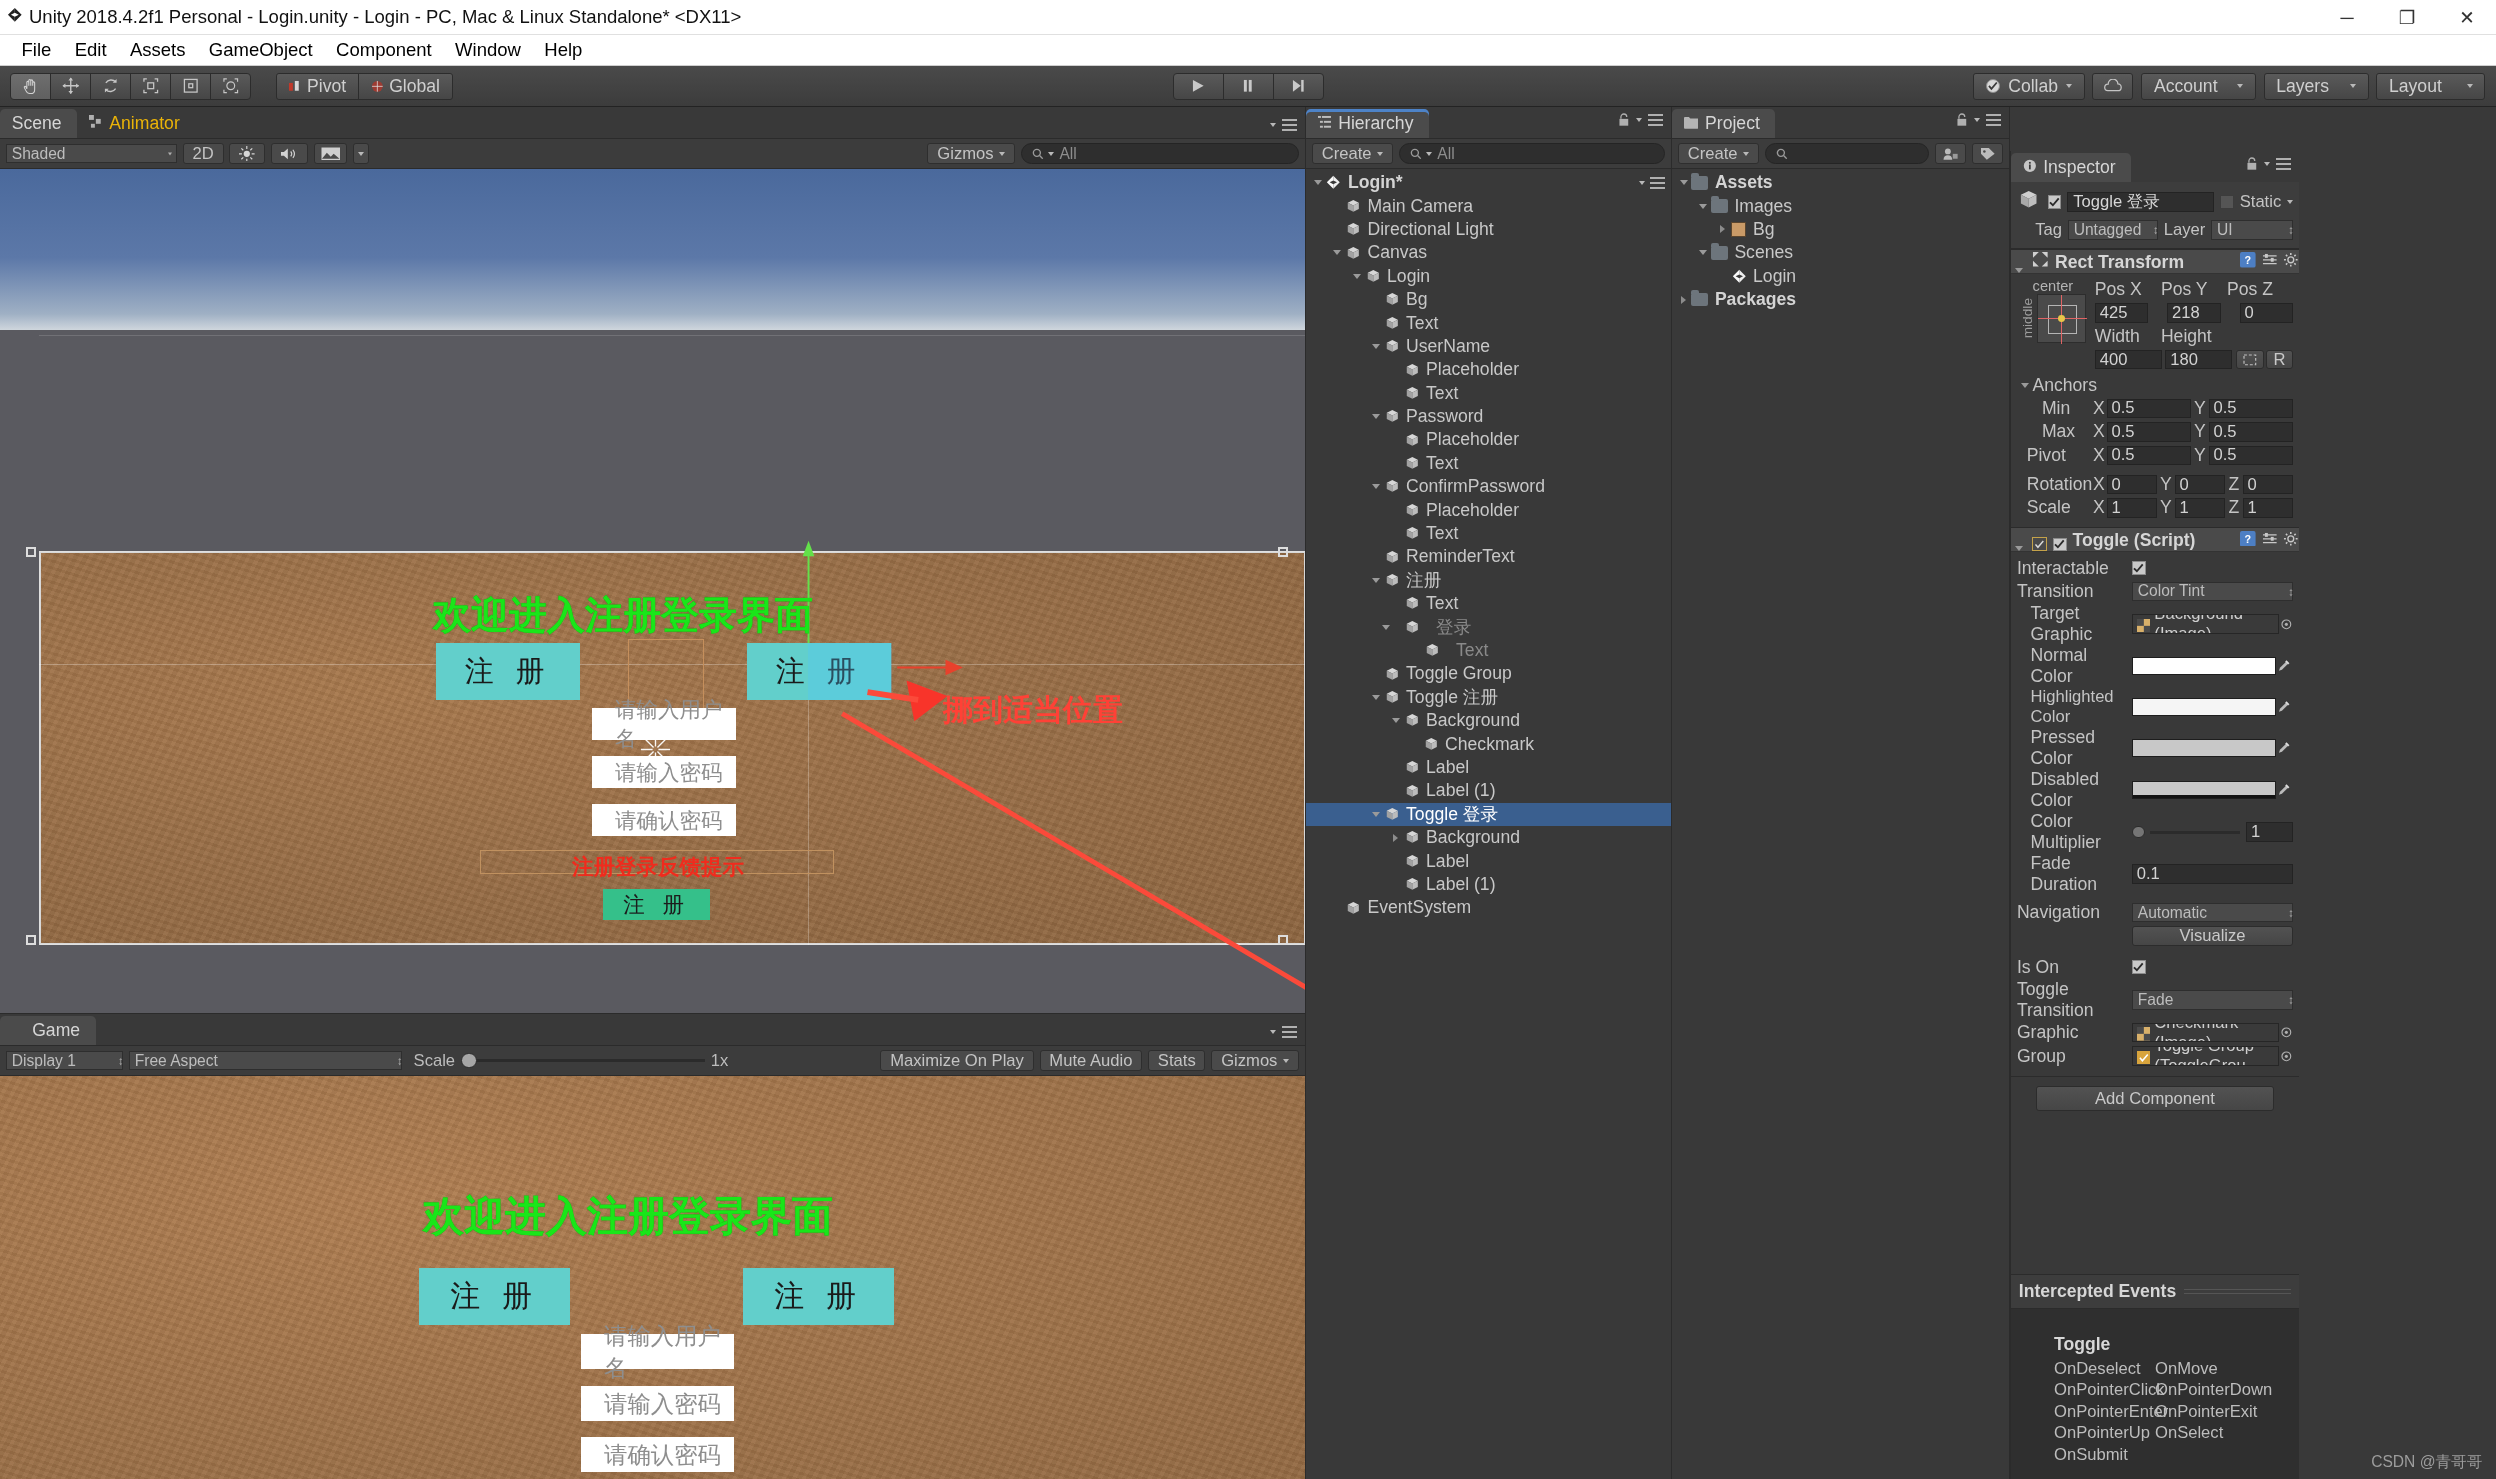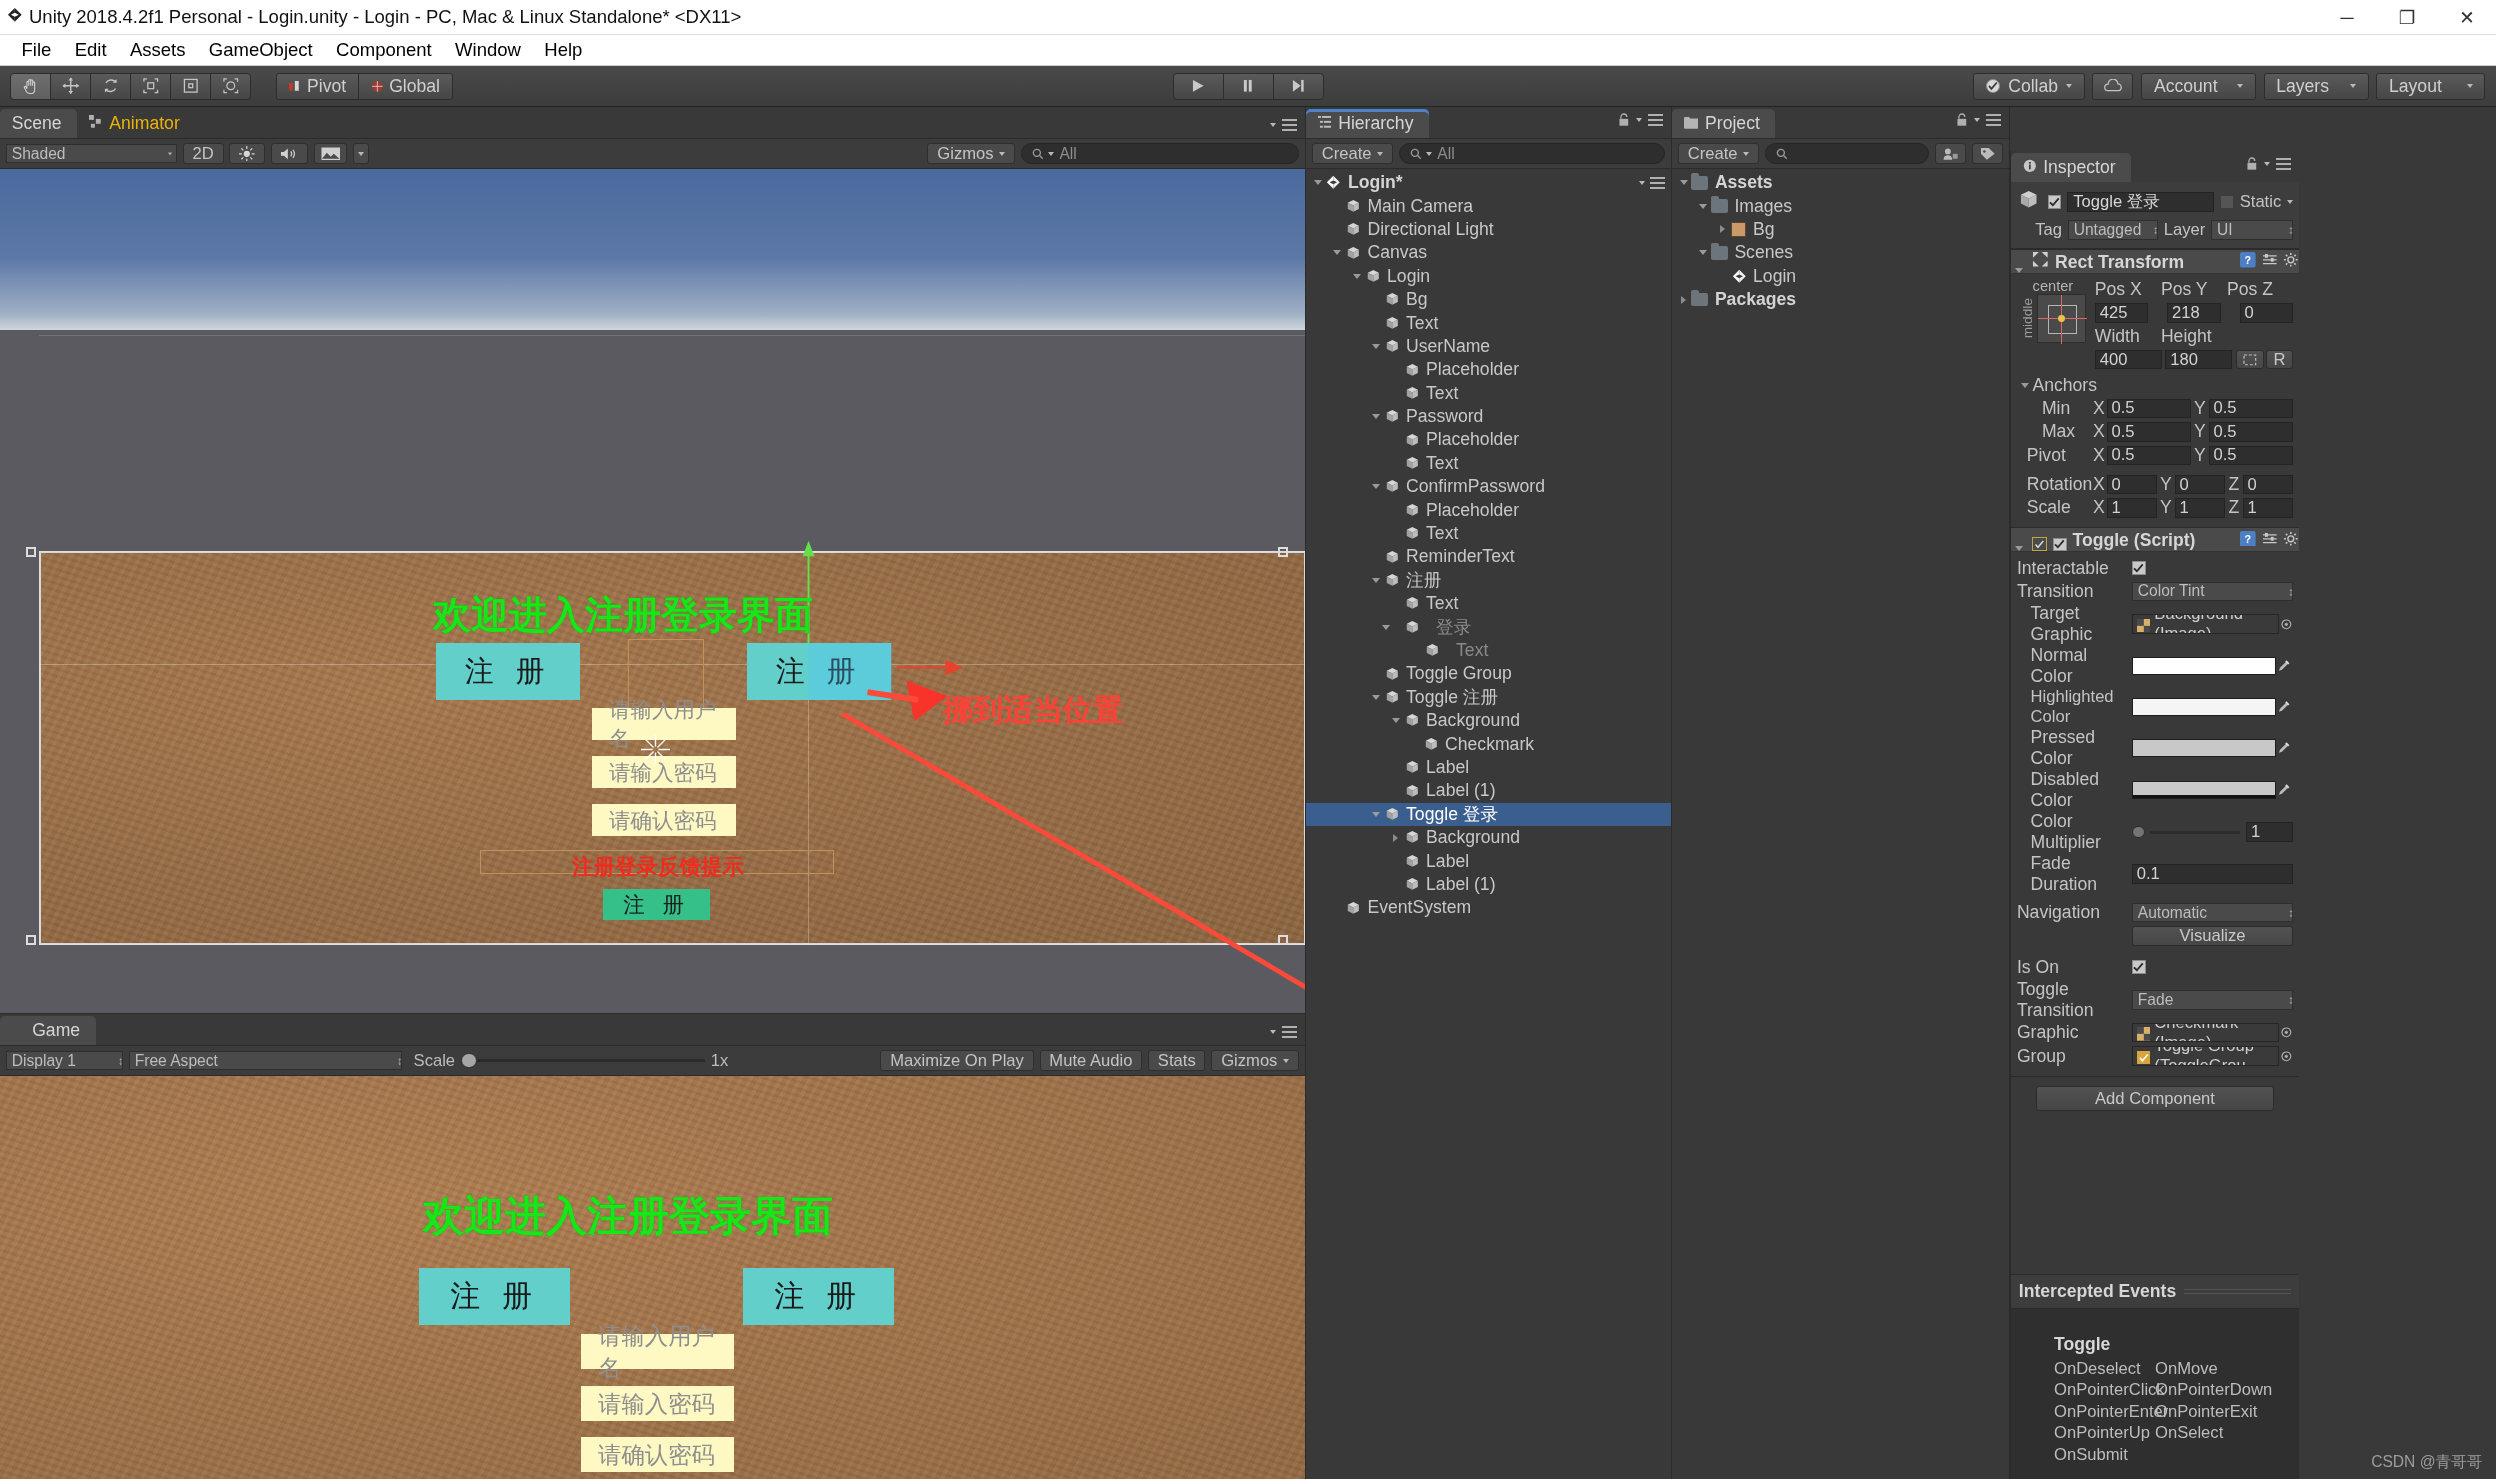--- a/index.html
+++ b/index.html
@@ -83,22 +83,22 @@
     outline:1px solid #d8d8d8;
   }
   .selwire { position:absolute; border:1px solid #e0e0e0; pointer-events:none; }
   .cornerH { position:absolute; width:9.8px; height:9.8px; border:2px solid #ddd; background:transparent; }
   .scnTitle { position:absolute; color:#19e619; font-weight:bold; white-space:nowrap;
      text-shadow:0 0 1px #0a0; }
   .cyanbtn { position:absolute; background:#62cfcb; display:flex; align-items:center; justify-content:center;
      color:#1a1a1a; letter-spacing:6.8px; }
   .greenbtn { position:absolute; background:#35c08a; display:flex; align-items:center; justify-content:center;
      color:#1c1c1c; letter-spacing:5.9px; }
-  .inputfld { position:absolute; background:#fef9c3; display:flex; align-items:center;
-     color:#8e8e8e; padding-left:17px; font-style:normal; }
+  .inputfld { position:absolute; background:#ffffff; display:flex; align-items:center;
+     color:#8e8e8e; padding-left:23px; font-style:normal; }
   .redtext { position:absolute; color:#f02b1d; font-weight:bold; }
   .annot { position:absolute; color:#ff4136; font-weight:bold; white-space:nowrap; }
   
   #gameview { position:relative; overflow:hidden; background:#000; flex:1; }
   #gamebg { position:absolute; inset:0;
     background:
       repeating-linear-gradient(17deg, rgba(0,0,0,0.035) 0 2.9px, rgba(255,255,255,0.03) 2.9px 6.8px),
       repeating-linear-gradient(-63deg, rgba(0,0,0,0.04) 0 4.9px, rgba(255,255,255,0.025) 4.9px 8.8px),
       radial-gradient(ellipse at 30% 30%, #b07e51 0%, #a1744a 50%, #946a43 100%);
   }

